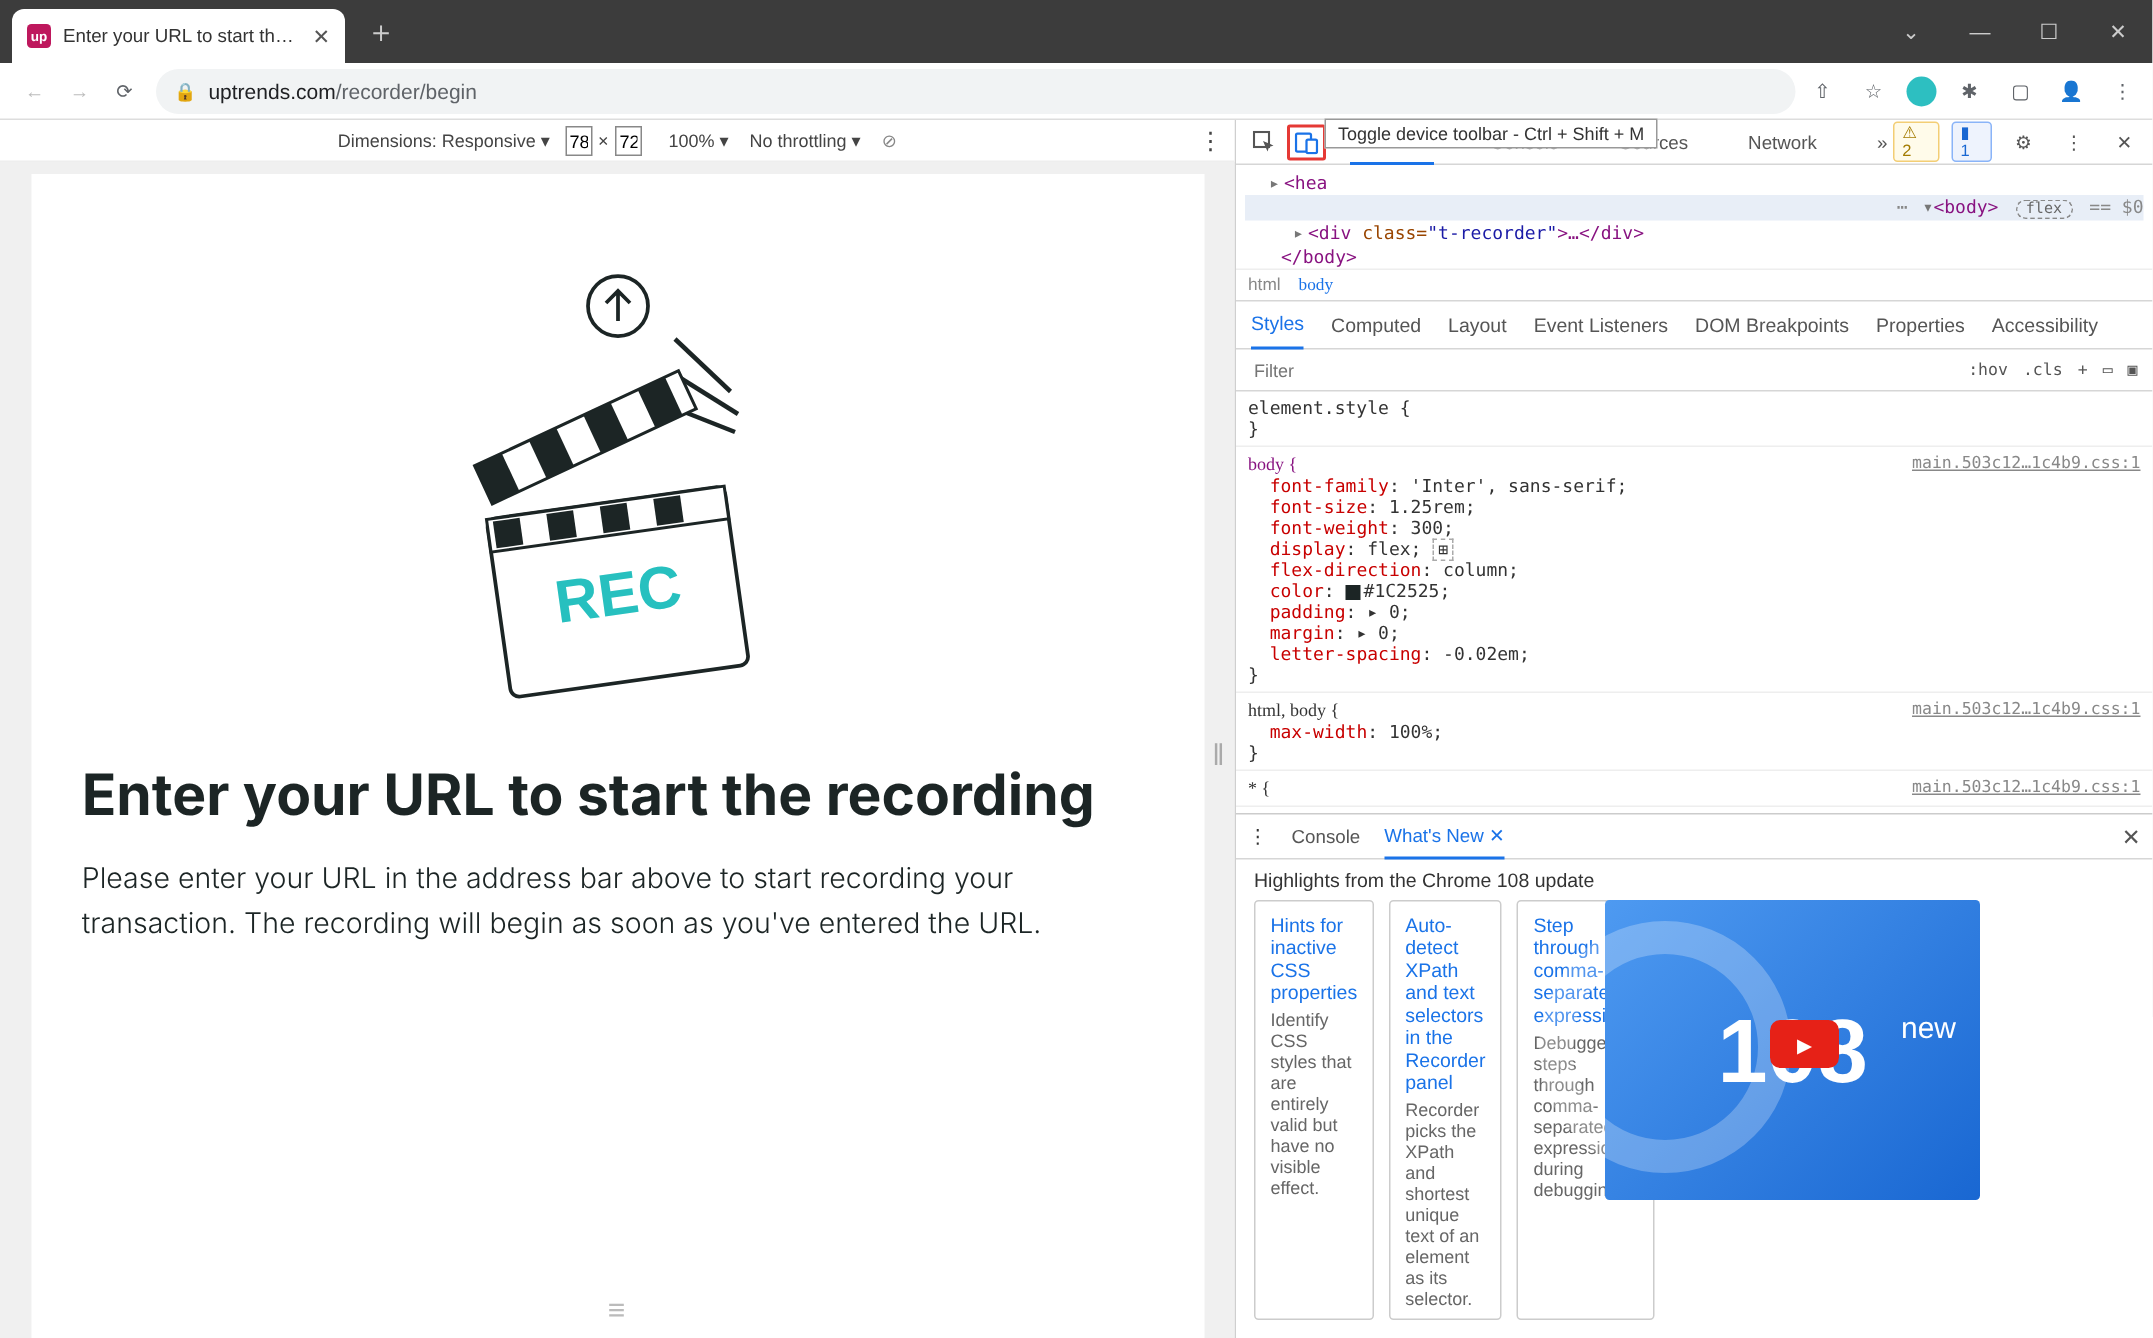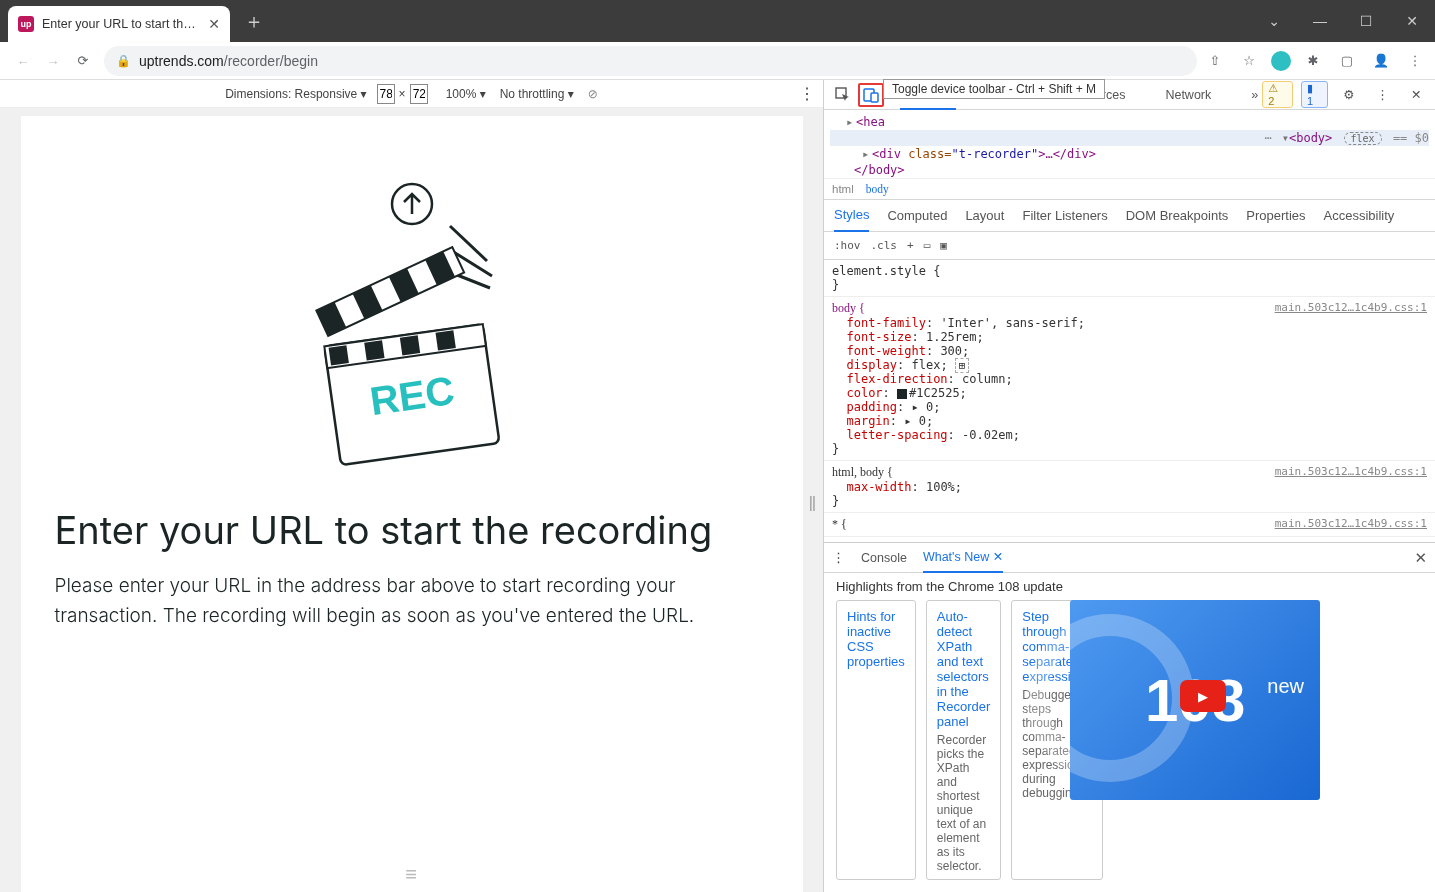--- a/index.html
+++ b/index.html
@@ -118,21 +118,21 @@
   .page-frame {
     background:#fff;
     width: 782px;
     flex:1;
     padding: 60px 34px;
     position:relative;
   }
   .page-frame h1 {
     font-family: Inter, Arial, sans-serif;
     font-size: 38px;
-    font-weight: 400;
+    font-weight: 700;
     color:#1c2525;
     margin: 28px 0 18px;
   }
   .page-frame p {
     font-family: Inter, Arial, sans-serif;
     font-size: 19px;
     font-weight: 300;
     color:#1c2525;
     line-height:1.6;
     margin:0;
@@ -401,26 +401,27 @@
     </div>
     <div class="breadcrumb-bar">
       <span>html</span>
       <span class="sel">body</span>
     </div>
 
     <div class="styles-tabs">
       <div class="stab active">Styles</div>
       <div class="stab">Computed</div>
       <div class="stab">Layout</div>
-      <div class="stab">Filter Listeners</div>
+      <div class="stab">Event Listeners</div>
       <div class="stab">DOM Breakpoints</div>
       <div class="stab">Properties</div>
       <div class="stab">Accessibility</div>
     </div>
     <div class="filter-row">
+      <input placeholder="Filter" style="">
       <div class="filter-right">
         <span>:hov</span>
         <span>.cls</span>
         <span>+</span>
         <span>▭</span>
         <span>▣</span>
       </div>
     </div>
     <div class="css-area">
       <div class="rule-block">
@@ -458,20 +459,21 @@
         <span>⋮</span>
         <div class="dtab">Console</div>
         <div class="dtab active"><span>What's New</span>&nbsp;✕</div>
         <div class="close-x">✕</div>
       </div>
       <div class="highlights">Highlights from the Chrome 108 update</div>
       <div class="whatsnew-body">
         <div class="wn-left">
           <div class="wn-card">
             <a>Hints for inactive CSS properties</a>
+            <div class="desc">Identify CSS styles that are entirely valid but have no visible effect.</div>
           </div>
           <div class="wn-card">
             <a>Auto-detect XPath and text selectors in the Recorder panel</a>
             <div class="desc">Recorder picks the XPath and shortest unique text of an element as its selector.</div>
           </div>
           <div class="wn-card">
             <a>Step through comma-separated expressions</a>
             <div class="desc">Debugger steps through comma-separated expressions during debugging.</div>
           </div>
         </div>

